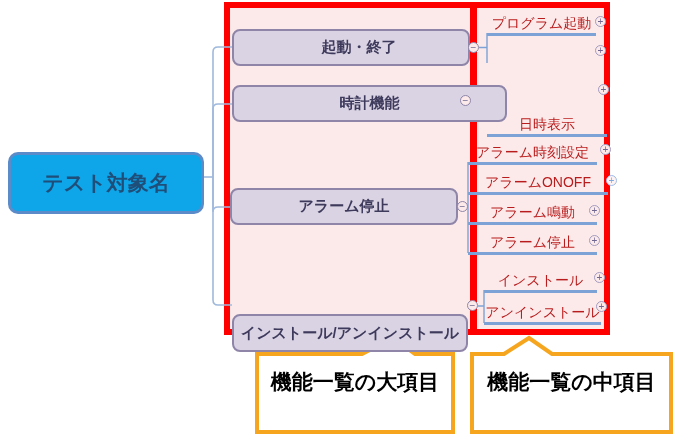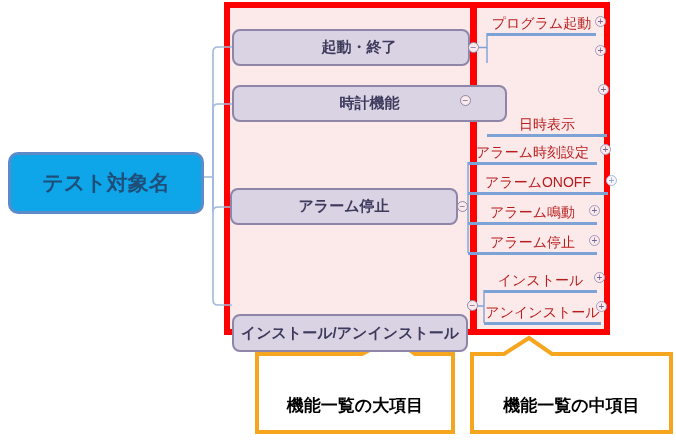--- a/index.html
+++ b/index.html
@@ -73,22 +73,22 @@
   .ei5{left:606px;top:175px;}
   .ei6{left:589px;top:205px;}
   .ei7{left:589px;top:235px;}
   .ei8{left:594px;top:272px;}
   .ei9{left:596px;top:301px;}
   
   .callout-svg{position:absolute;width:208px;height:102px;z-index:2;}
   .co-left{left:253px;top:334px;}
   .co-right{left:468px;top:334px;}
   .callout-label{
-    position:absolute;top:391px;height:28px;display:flex;align-items:center;justify-content:center;
-    font-family:"Liberation Serif","DejaVu Serif",serif;font-weight:bold;font-size:17px;color:#000000;
+    position:absolute;top:368px;height:28px;display:flex;align-items:center;justify-content:center;
+    font-family:"Liberation Serif","DejaVu Serif",serif;font-weight:bold;font-size:21px;color:#000000;
     z-index:3;white-space:nowrap;
   }
   .cl-left{left:257px;width:196px;}
   .cl-right{left:472px;width:199px;}
 </style>
 </head>
 <body>
 
 <div id="canvas">
 

